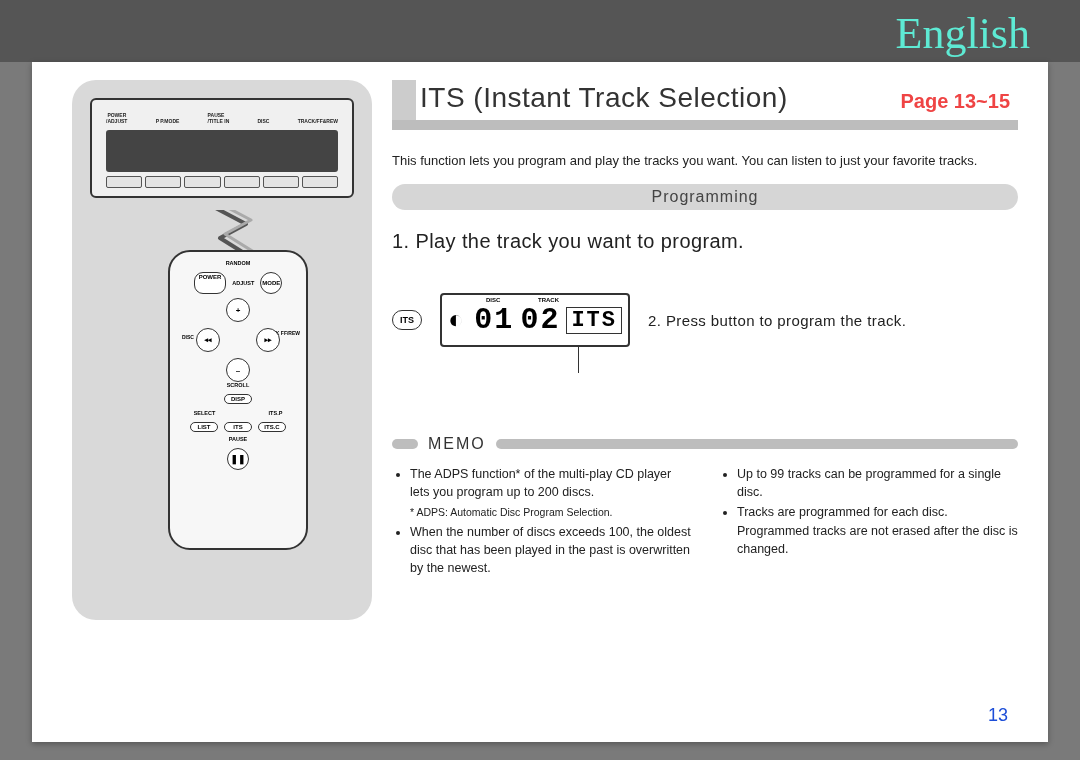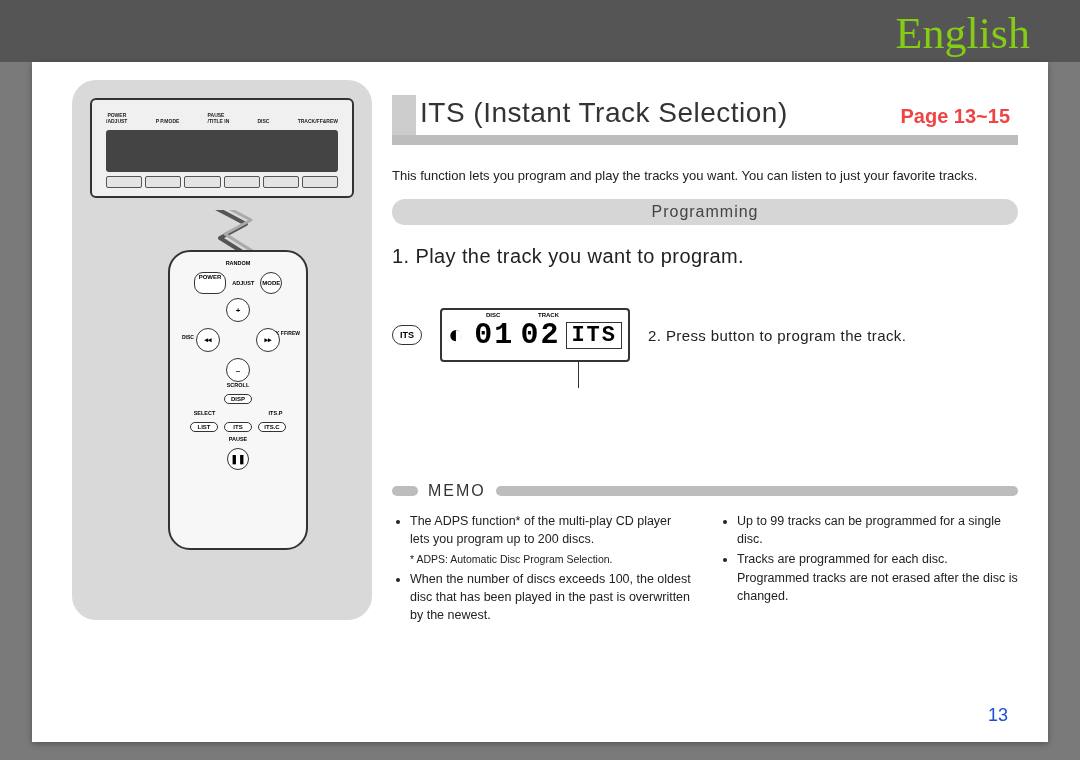--- a/index.html
+++ b/index.html
@@ -17,21 +17,21 @@
     left: 0;
     right: 0;
     height: 62px;
     background: #555;
   }
   .language-text {
     position: absolute;
     right: 50px;
     top: 8px;
     font-size: 44px;
-    color: #84cc16;
+    color: #5eead4;
     font-family: Georgia, serif;
   }
   .page {
     position: absolute;
     top: 62px;
     left: 32px;
     width: 1016px;
     height: 680px;
     background: #fff;
     box-shadow: 0 2px 6px rgba(0,0,0,0.3);
@@ -177,21 +177,20 @@
   .content {
     position: absolute;
     left: 360px;
     right: 30px;
     top: 18px;
     bottom: 20px;
   }
   .heading-bar {
     position: relative;
     height: 50px;
-    margin-top: 15px;
   }
   .heading-accent {
     position: absolute;
     left: 0;
     top: 0;
     width: 24px;
     height: 40px;
     background: #ccc;
   }
   .heading-text {
@@ -310,21 +309,21 @@
   .display-note {
     margin-top: 22px;
     margin-left: 52px;
     font-size: 12px;
     color: #222;
     line-height: 1.4;
     max-width: 240px;
   }
 
   .memo-head {
-    margin-top: 120px;
+    margin-top: 88px;
     display: flex;
     align-items: center;
     gap: 10px;
   }
   .memo-dot-l {
     width: 26px;
     height: 10px;
     background: #bdbdbd;
     border-radius: 5px;
   }

